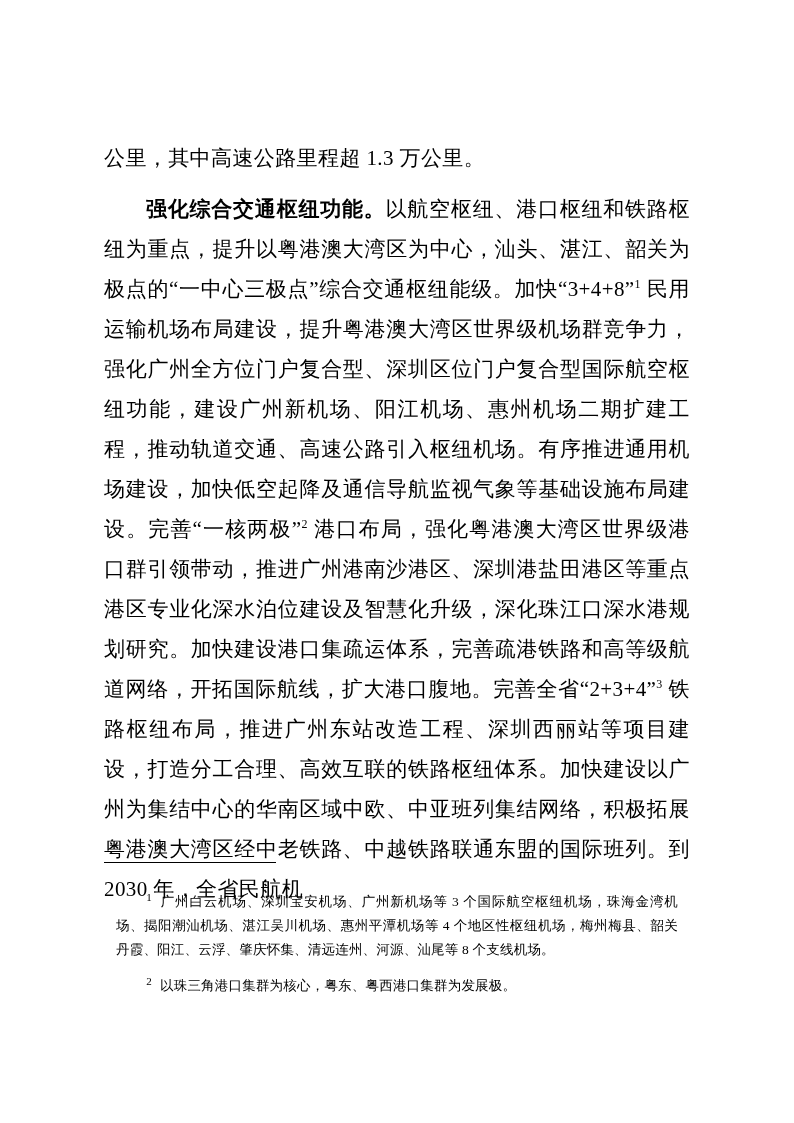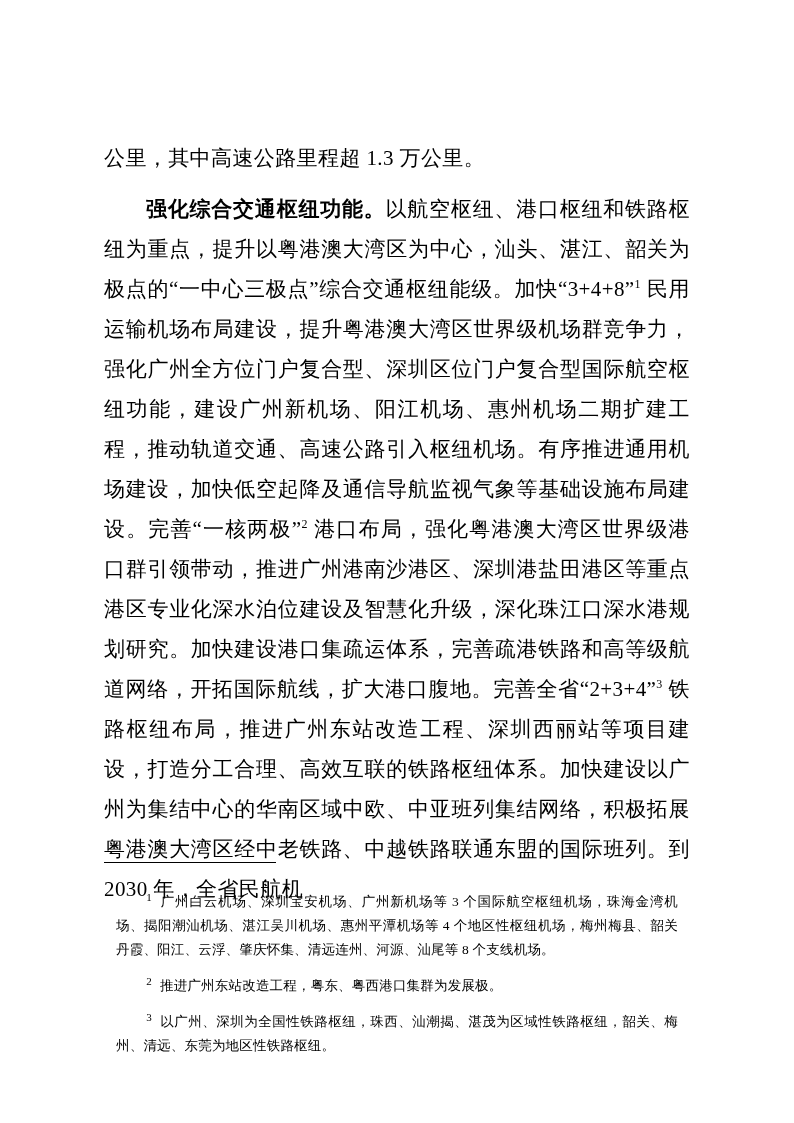--- a/index.html
+++ b/index.html
@@ -125,21 +125,18 @@
 
   </div>
 
   <div class="rule"></div>
 
   <div class="notes">
     <p class="note">
       <span class="marker">1</span><span class="note-text">广州白云机场、深圳宝安机场、广州新机场等 3 个国际航空枢纽机场，珠海金湾机场、揭阳潮汕机场、湛江吴川机场、惠州平潭机场等 4 个地区性枢纽机场，梅州梅县、韶关丹霞、阳江、云浮、肇庆怀集、清远连州、河源、汕尾等 8 个支线机场。</span>
     </p>
     <p class="note">
-      <span class="marker">2</span><span class="note-text">推进广州东站改造工程，粤东、粤西港口集群为发展极。</span>
-    </p>
-    <p class="note">
-      <span class="marker">3</span><span class="note-text">以广州、深圳为全国性铁路枢纽，珠西、汕潮揭、湛茂为区域性铁路枢纽，韶关、梅州、清远、东莞为地区性铁路枢纽。</span>
+      <span class="marker">2</span><span class="note-text">以珠三角港口集群为核心，粤东、粤西港口集群为发展极。</span>
     </p>
   </div>
 
 
 </div>
 
 </body></html>

